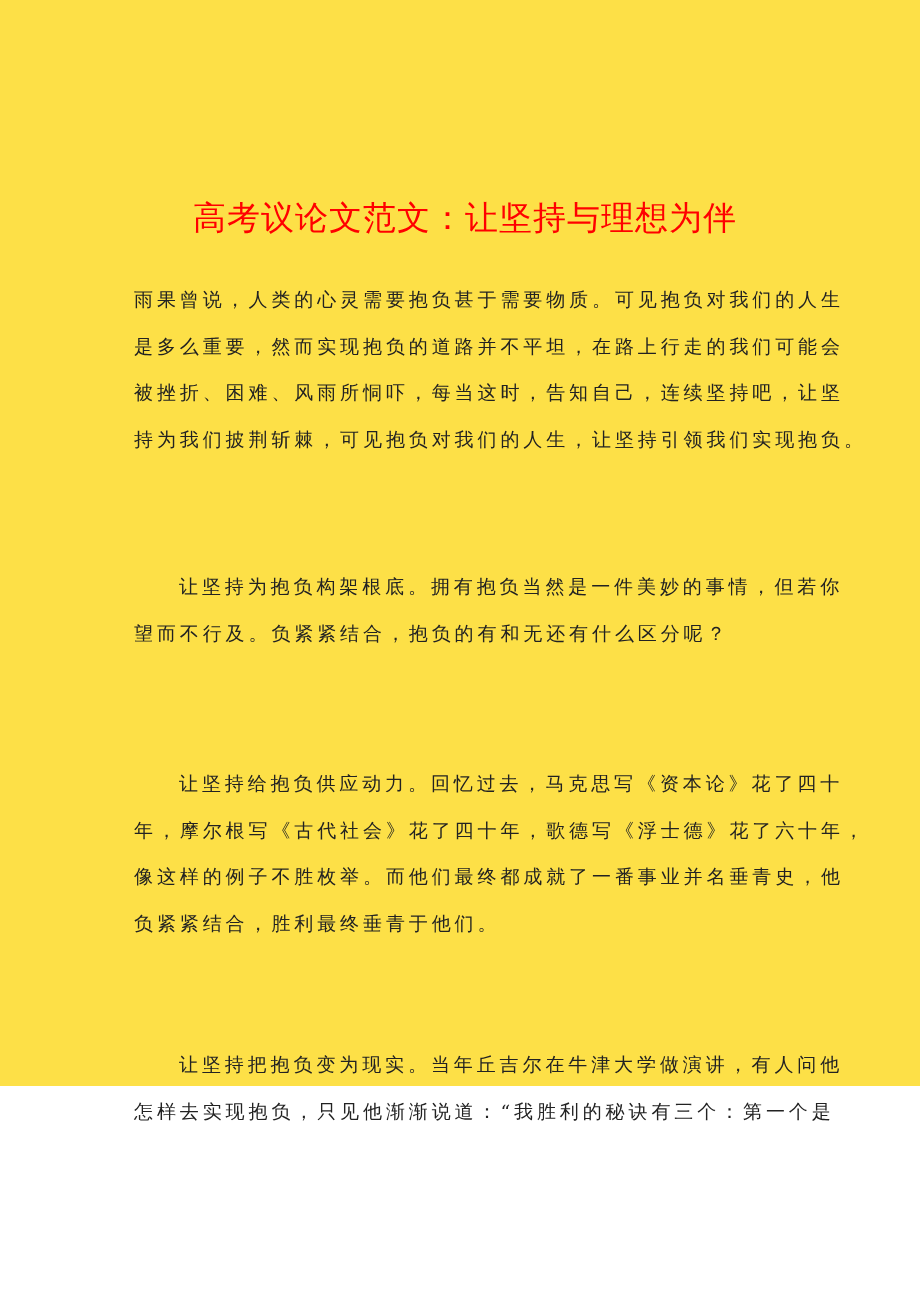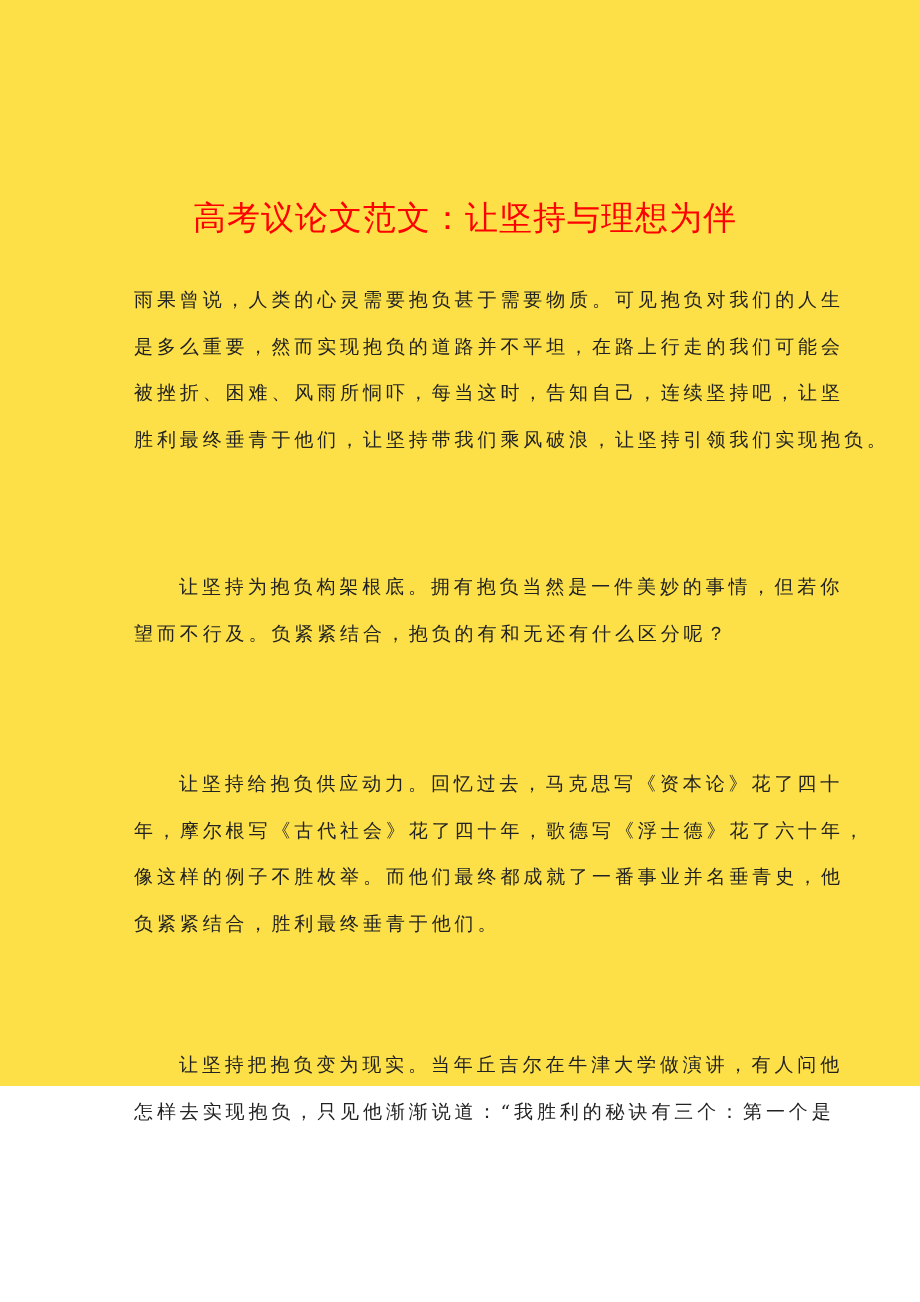--- a/index.html
+++ b/index.html
@@ -64,21 +64,21 @@
 
 <div class="page">
 
   <h1 class="title">高考议论文范文：让坚持与理想为伴</h1>
 
   <div class="body" id="p1">
     <p class="para">
       <span class="line">雨果曾说，人类的心灵需要抱负甚于需要物质。可见抱负对我们的人生</span>
       <span class="line">是多么重要，然而实现抱负的道路并不平坦，在路上行走的我们可能会</span>
       <span class="line">被挫折、困难、风雨所恫吓，每当这时，告知自己，连续坚持吧，让坚</span>
-      <span class="line">胜利最终垂青于他们，让坚持带我们乘风破浪，让坚持引领我们实现抱负。</span>
+      <span class="line">持为我们披荆斩棘，可见抱负对我们的人生，让坚持引领我们实现抱负。</span>
     </p>
   </div>
 
   <div class="body" id="p2">
     <p class="para">
       <span class="line indent">让坚持为抱负构架根底。拥有抱负当然是一件美妙的事情，但若你</span>
       <span class="line">望而不行及。负紧紧结合，抱负的有和无还有什么区分呢？</span>
     </p>
   </div>
 

